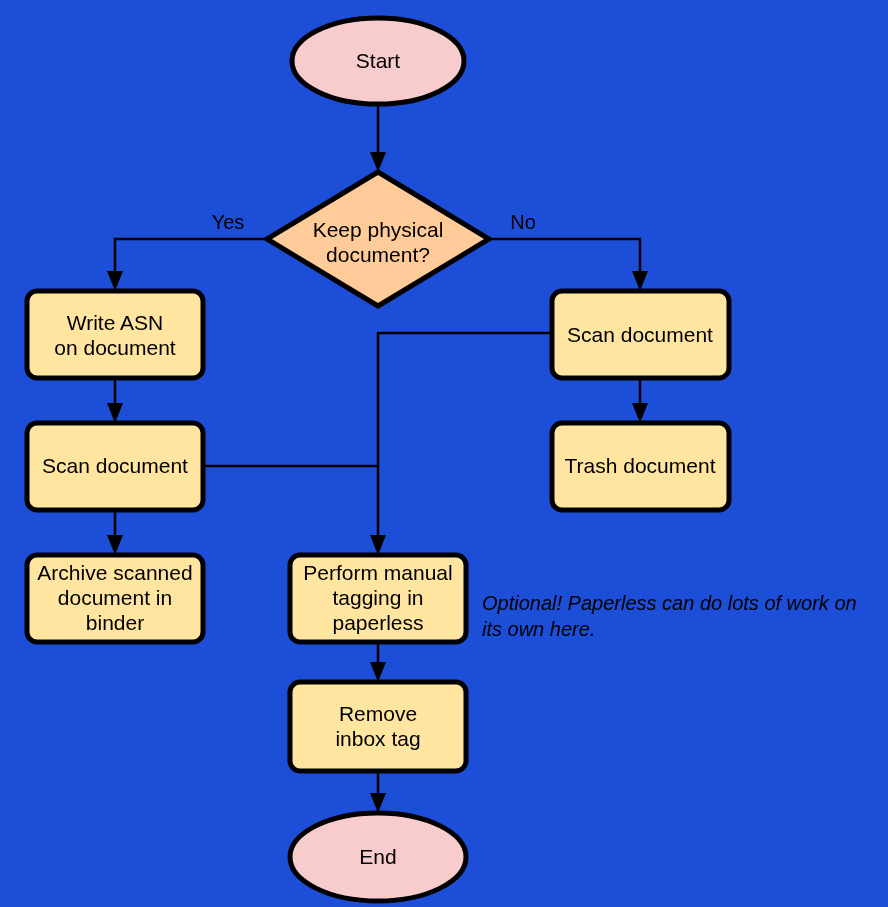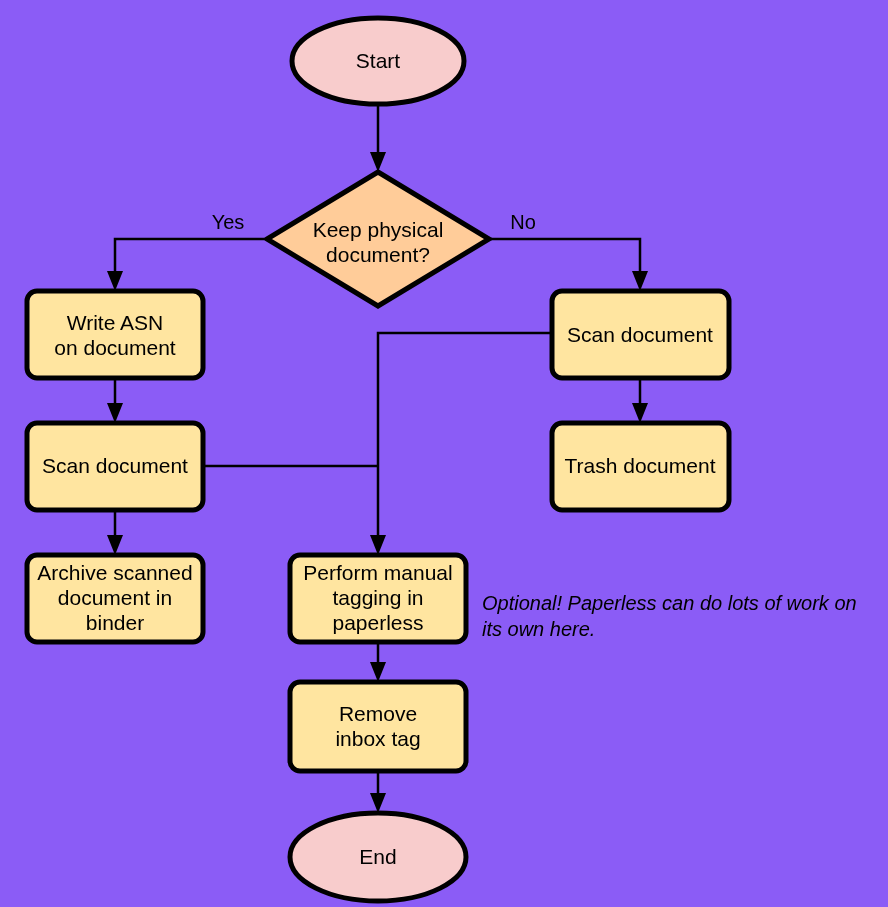--- a/index.html
+++ b/index.html
@@ -8,21 +8,21 @@
     padding: 0;
     background: #ffffff;
   }
   body {
     font-family: "Liberation Sans", sans-serif;
   }
   #canvas {
     position: relative;
     width: 888px;
     height: 907px;
-    background: #8b5cf6;
+    background: #1d4ed8;
     overflow: hidden;
   }
   #canvas svg.layer {
     position: absolute;
     left: 0;
     top: 0;
     width: 888px;
     height: 907px;
   }
   .node-text {

